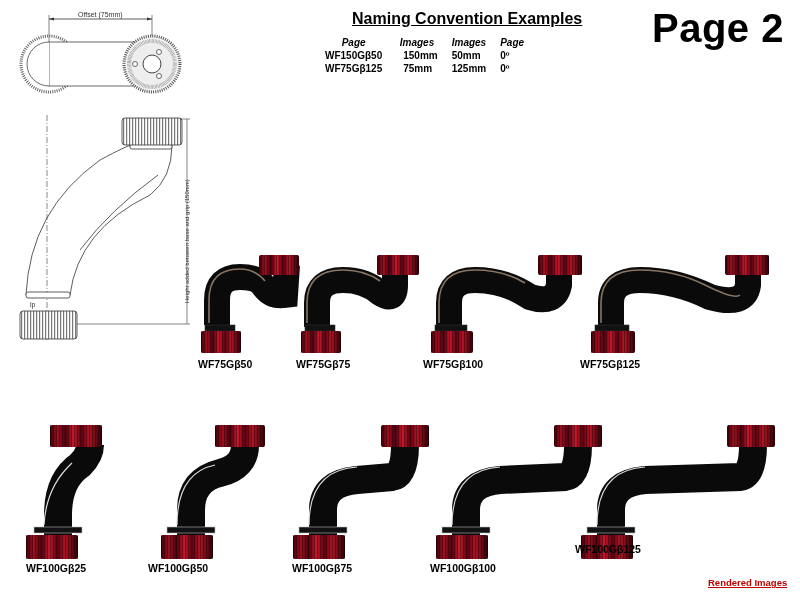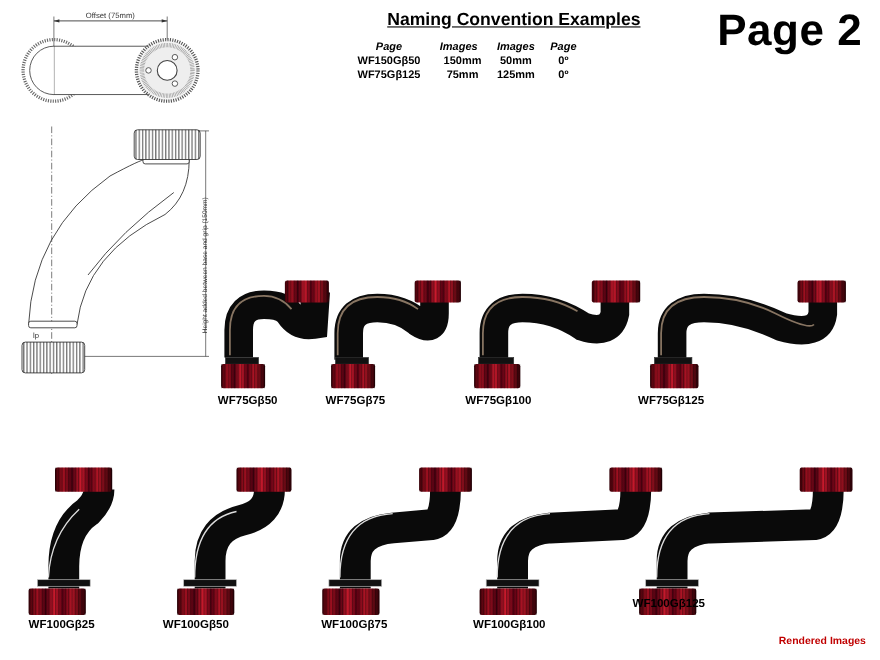--- a/index.html
+++ b/index.html
@@ -2,23 +2,23 @@
 <html><head>
 <meta charset="utf-8">
 <style>
   html,body{margin:0;padding:0;background:#fff;}
   body{width:800px;height:600px;position:relative;overflow:hidden;font-family:"Liberation Sans","DejaVu Sans",sans-serif;color:#000;}
   .abs{position:absolute;}
   .page-title{left:652px;top:6px;font-size:40px;font-weight:bold;letter-spacing:0.5px;}
   .nc-title{left:352px;top:10px;font-size:16px;font-weight:bold;text-decoration:underline;}
   .nc-table{left:318px;top:37px;font-size:10px;font-weight:bold;border-collapse:collapse;}
   .nc-table th{font-style:italic;font-weight:bold;text-align:center;padding:0 7px 1px 7px;}
-  .nc-table td{padding:0 7px;text-align:center;line-height:13px;}
+  .nc-table td{padding:0 7px;text-align:left;line-height:13px;}
   .label{font-size:10.5px;font-weight:bold;}
-  .rendered{left:708px;top:577px;font-size:9.5px;font-weight:bold;color:#c00000;}
+  .rendered{left:708px;top:577px;font-size:9.5px;font-weight:bold;color:#c00000;text-decoration:underline;}
   svg{position:absolute;overflow:visible;}
 </style>
 </head>
 <body>
 
 <div class="abs page-title">Page 2</div>
 
 <div class="abs nc-title">Naming Convention Examples</div>
 <table class="abs nc-table">
   <thead>

